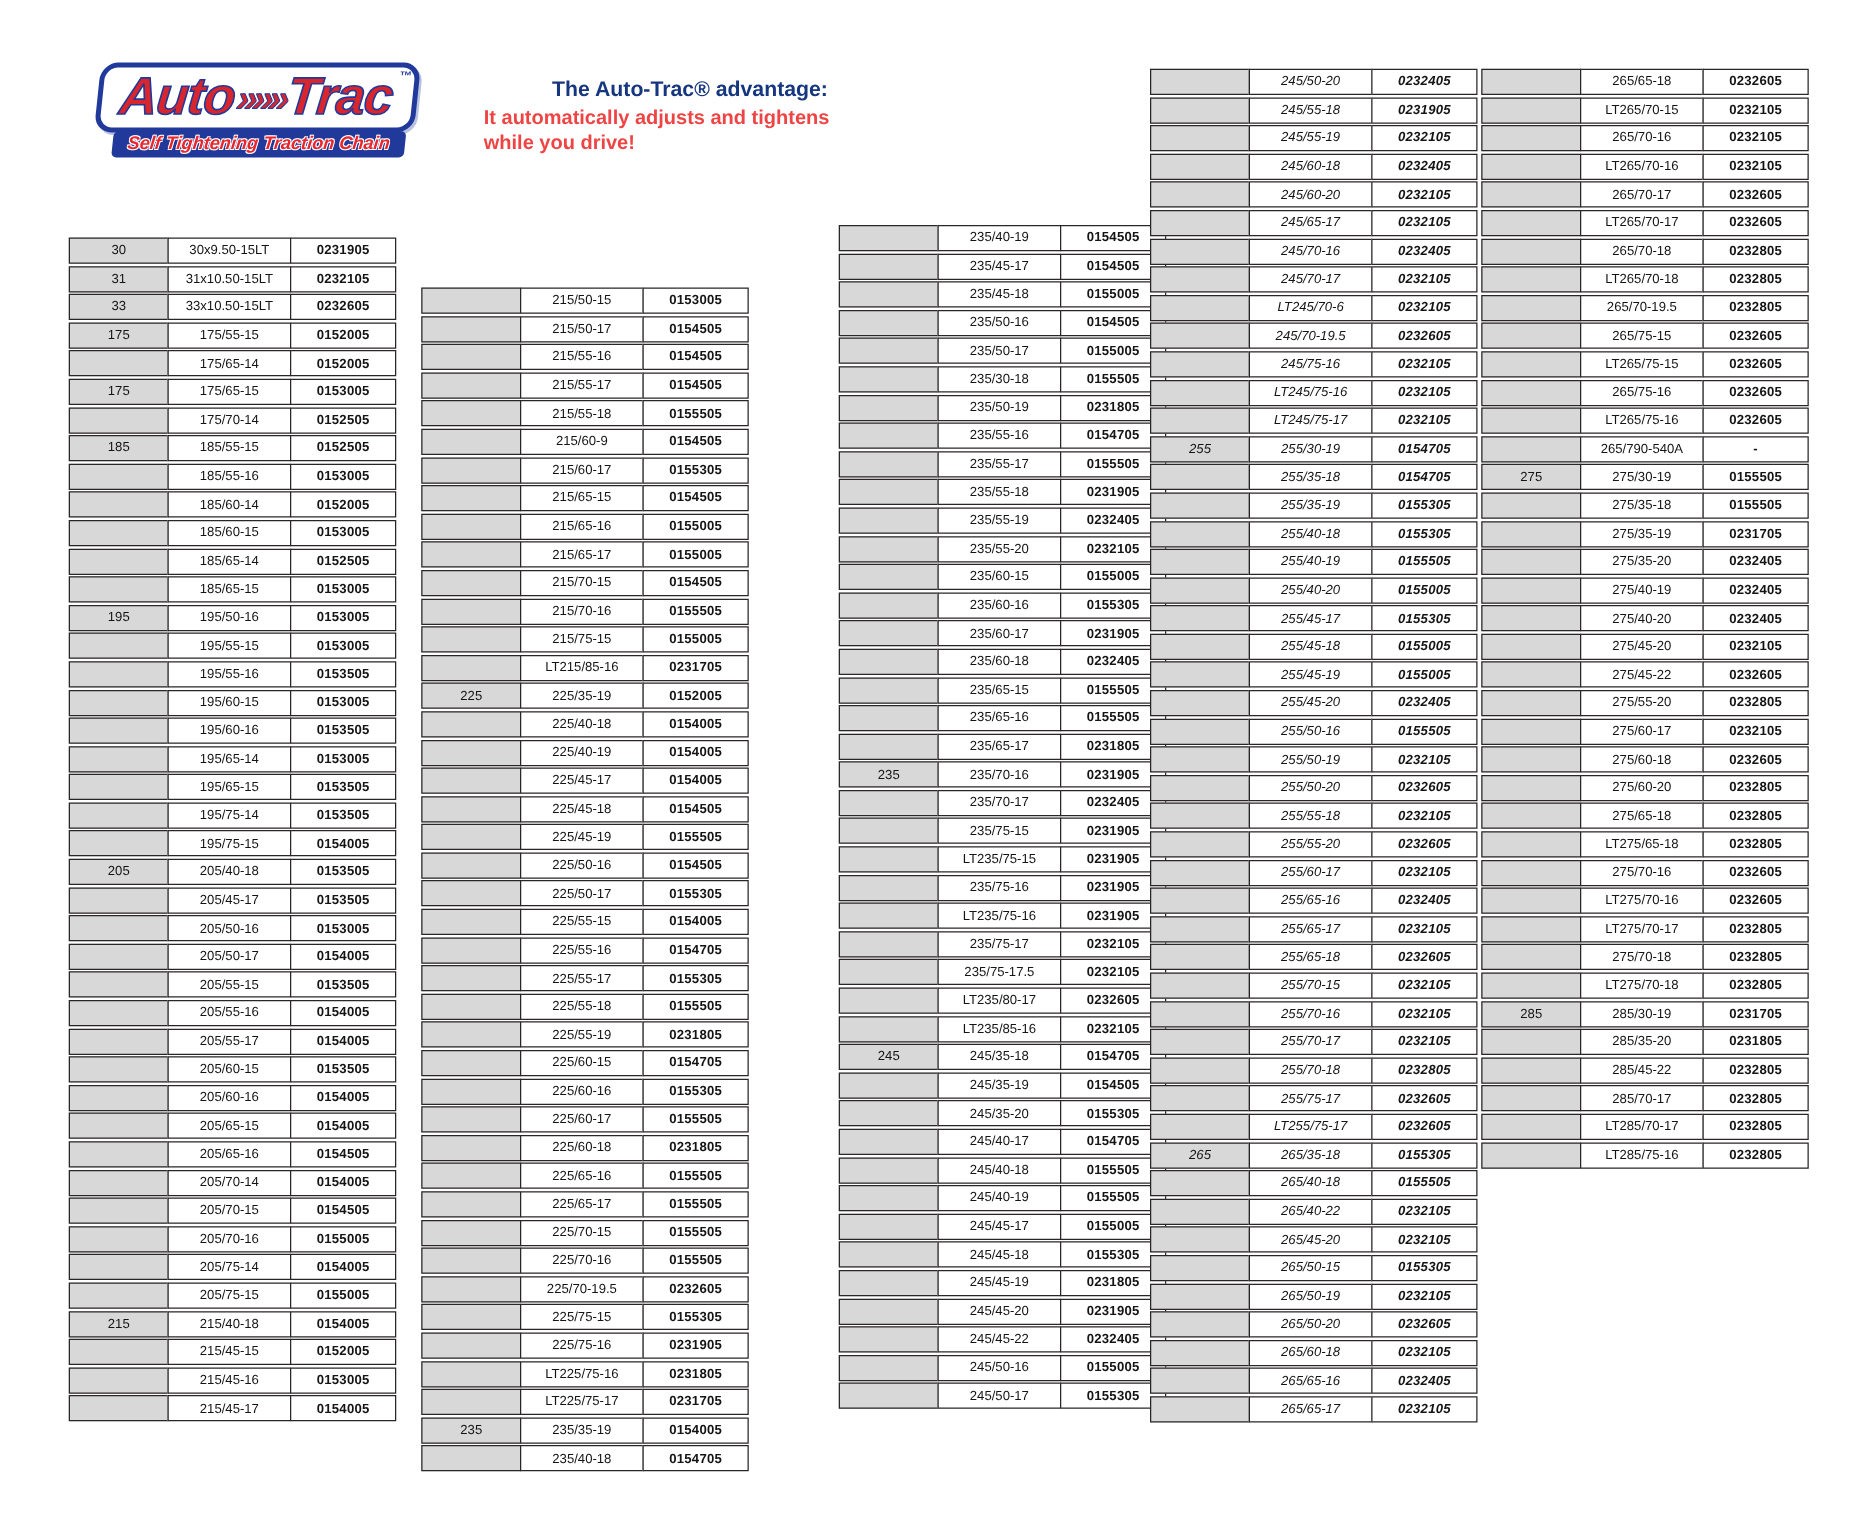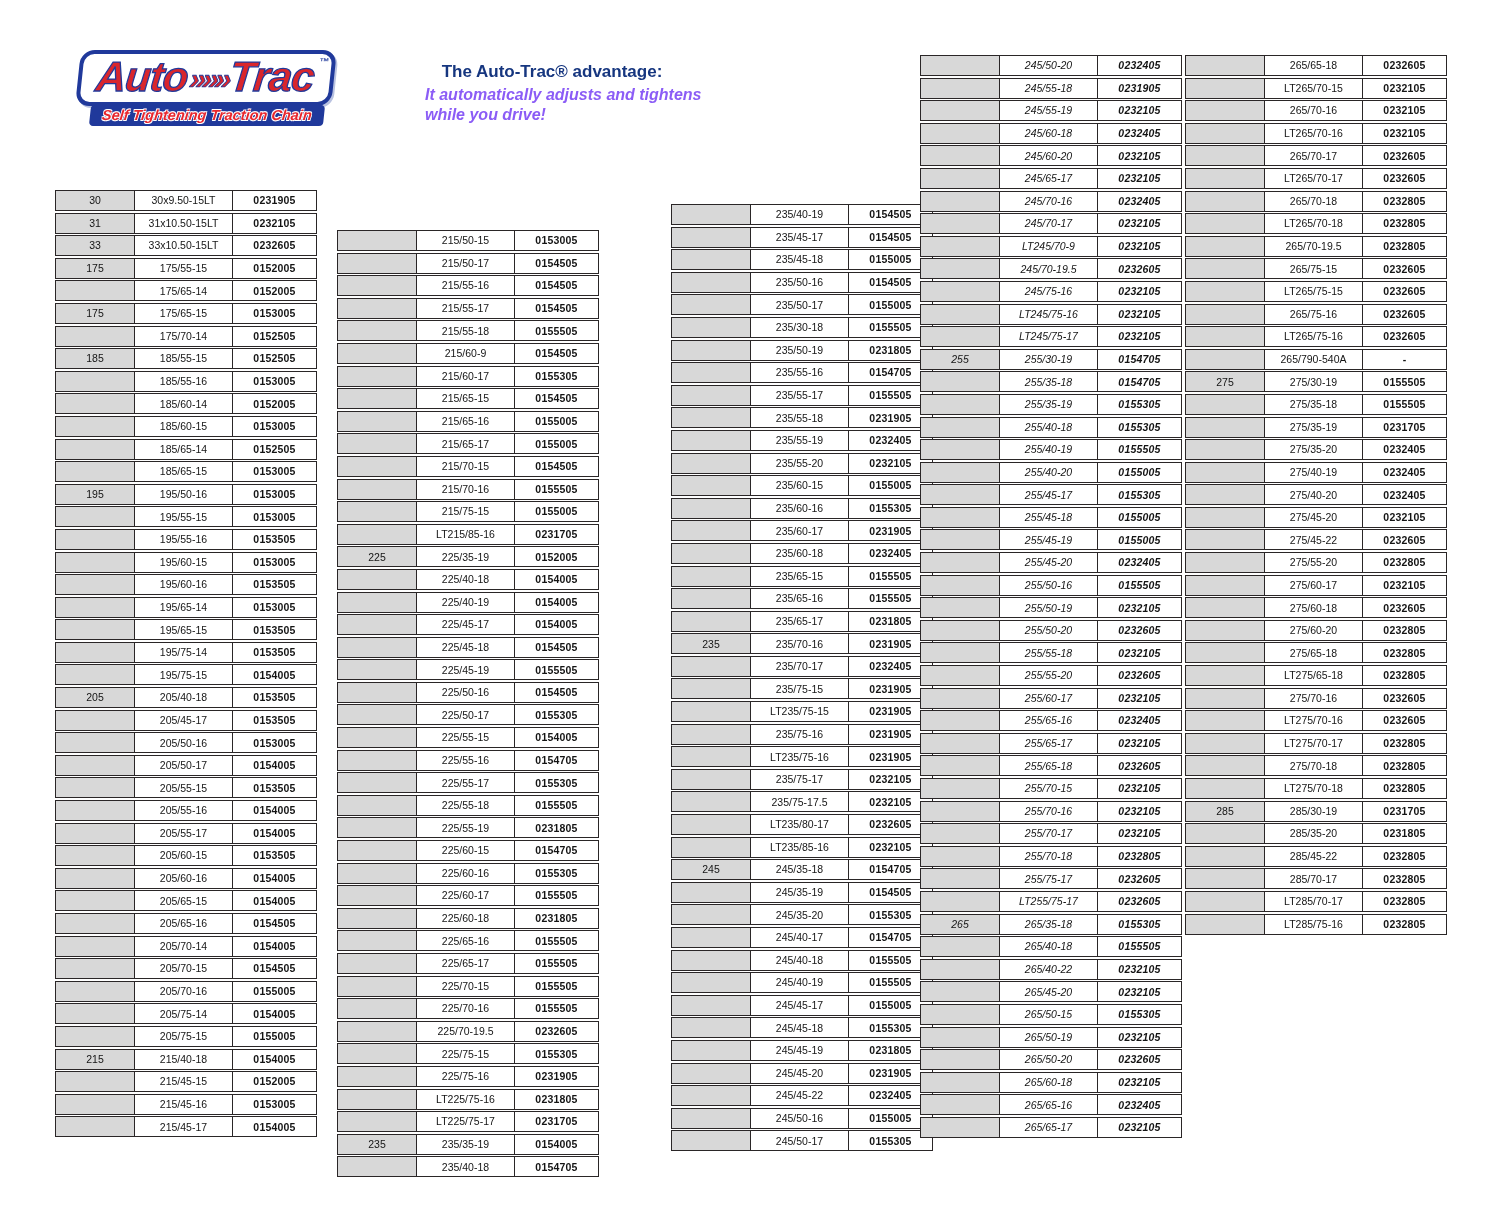--- a/index.html
+++ b/index.html
@@ -35,27 +35,27 @@
     font-style:italic; font-weight:bold; font-size:14.5px;
     padding:2px 12px 3px 12px; border-radius:4px;
     transform:skewX(-6deg);
     text-shadow:0.7px 0.7px 0 #ffffff, -0.7px -0.7px 0 #ffffff, 0.7px -0.7px 0 #ffffff, -0.7px 0.7px 0 #ffffff;
     white-space:nowrap;
   }
 
   
   .advantage { position:absolute; left:387px; top:62px; width:330px; }
   .adv-title { font-size:17px; font-weight:bold; color:#16367f; margin-bottom:3px;text-align:center; }
-  .adv-line  { font-size:16px; font-weight:bold; font-style:italic; color:#8b5cf6; line-height:1.25;margin-left:38px; }
+  .adv-line  { font-size:16px; font-weight:bold; color:#ef4444; line-height:1.25; }
 
   
   .table { position:absolute; }
   #table-0 { left:55px;   top:190px; }
   #table-1 { left:337px;  top:190px;margin-top:40px; }
-  #table-2 { left:625px;  top:204px;padding-left:46px; }
+  #table-2 { left:625px;  top:180px;padding-left:46px; }
   #table-3 { left:920px;  top:55px;font-style:italic;  }
   #table-4 { left:1185px; top:55px;  }
 
   .trow { display:flex; height:21px; margin-bottom:1.6px; }
   .cell {
     border:1px solid #2a2627;
     display:flex; align-items:center; justify-content:center;
     font-size:10.5px; color:#141414; line-height:1;
     white-space:nowrap; overflow:hidden;
   }
@@ -753,21 +753,21 @@
       <div class="cell size">245/70-16</div>
       <div class="cell part">0232405</div>
     </div>
     <div class="trow">
       <div class="cell group"></div>
       <div class="cell size">245/70-17</div>
       <div class="cell part">0232105</div>
     </div>
     <div class="trow">
       <div class="cell group"></div>
-      <div class="cell size">LT245/70-9</div>
+      <div class="cell size">LT245/70-6</div>
       <div class="cell part">0232105</div>
     </div>
     <div class="trow">
       <div class="cell group"></div>
       <div class="cell size">245/70-19.5</div>
       <div class="cell part">0232605</div>
     </div>
     <div class="trow">
       <div class="cell group"></div>
       <div class="cell size">245/75-16</div>

